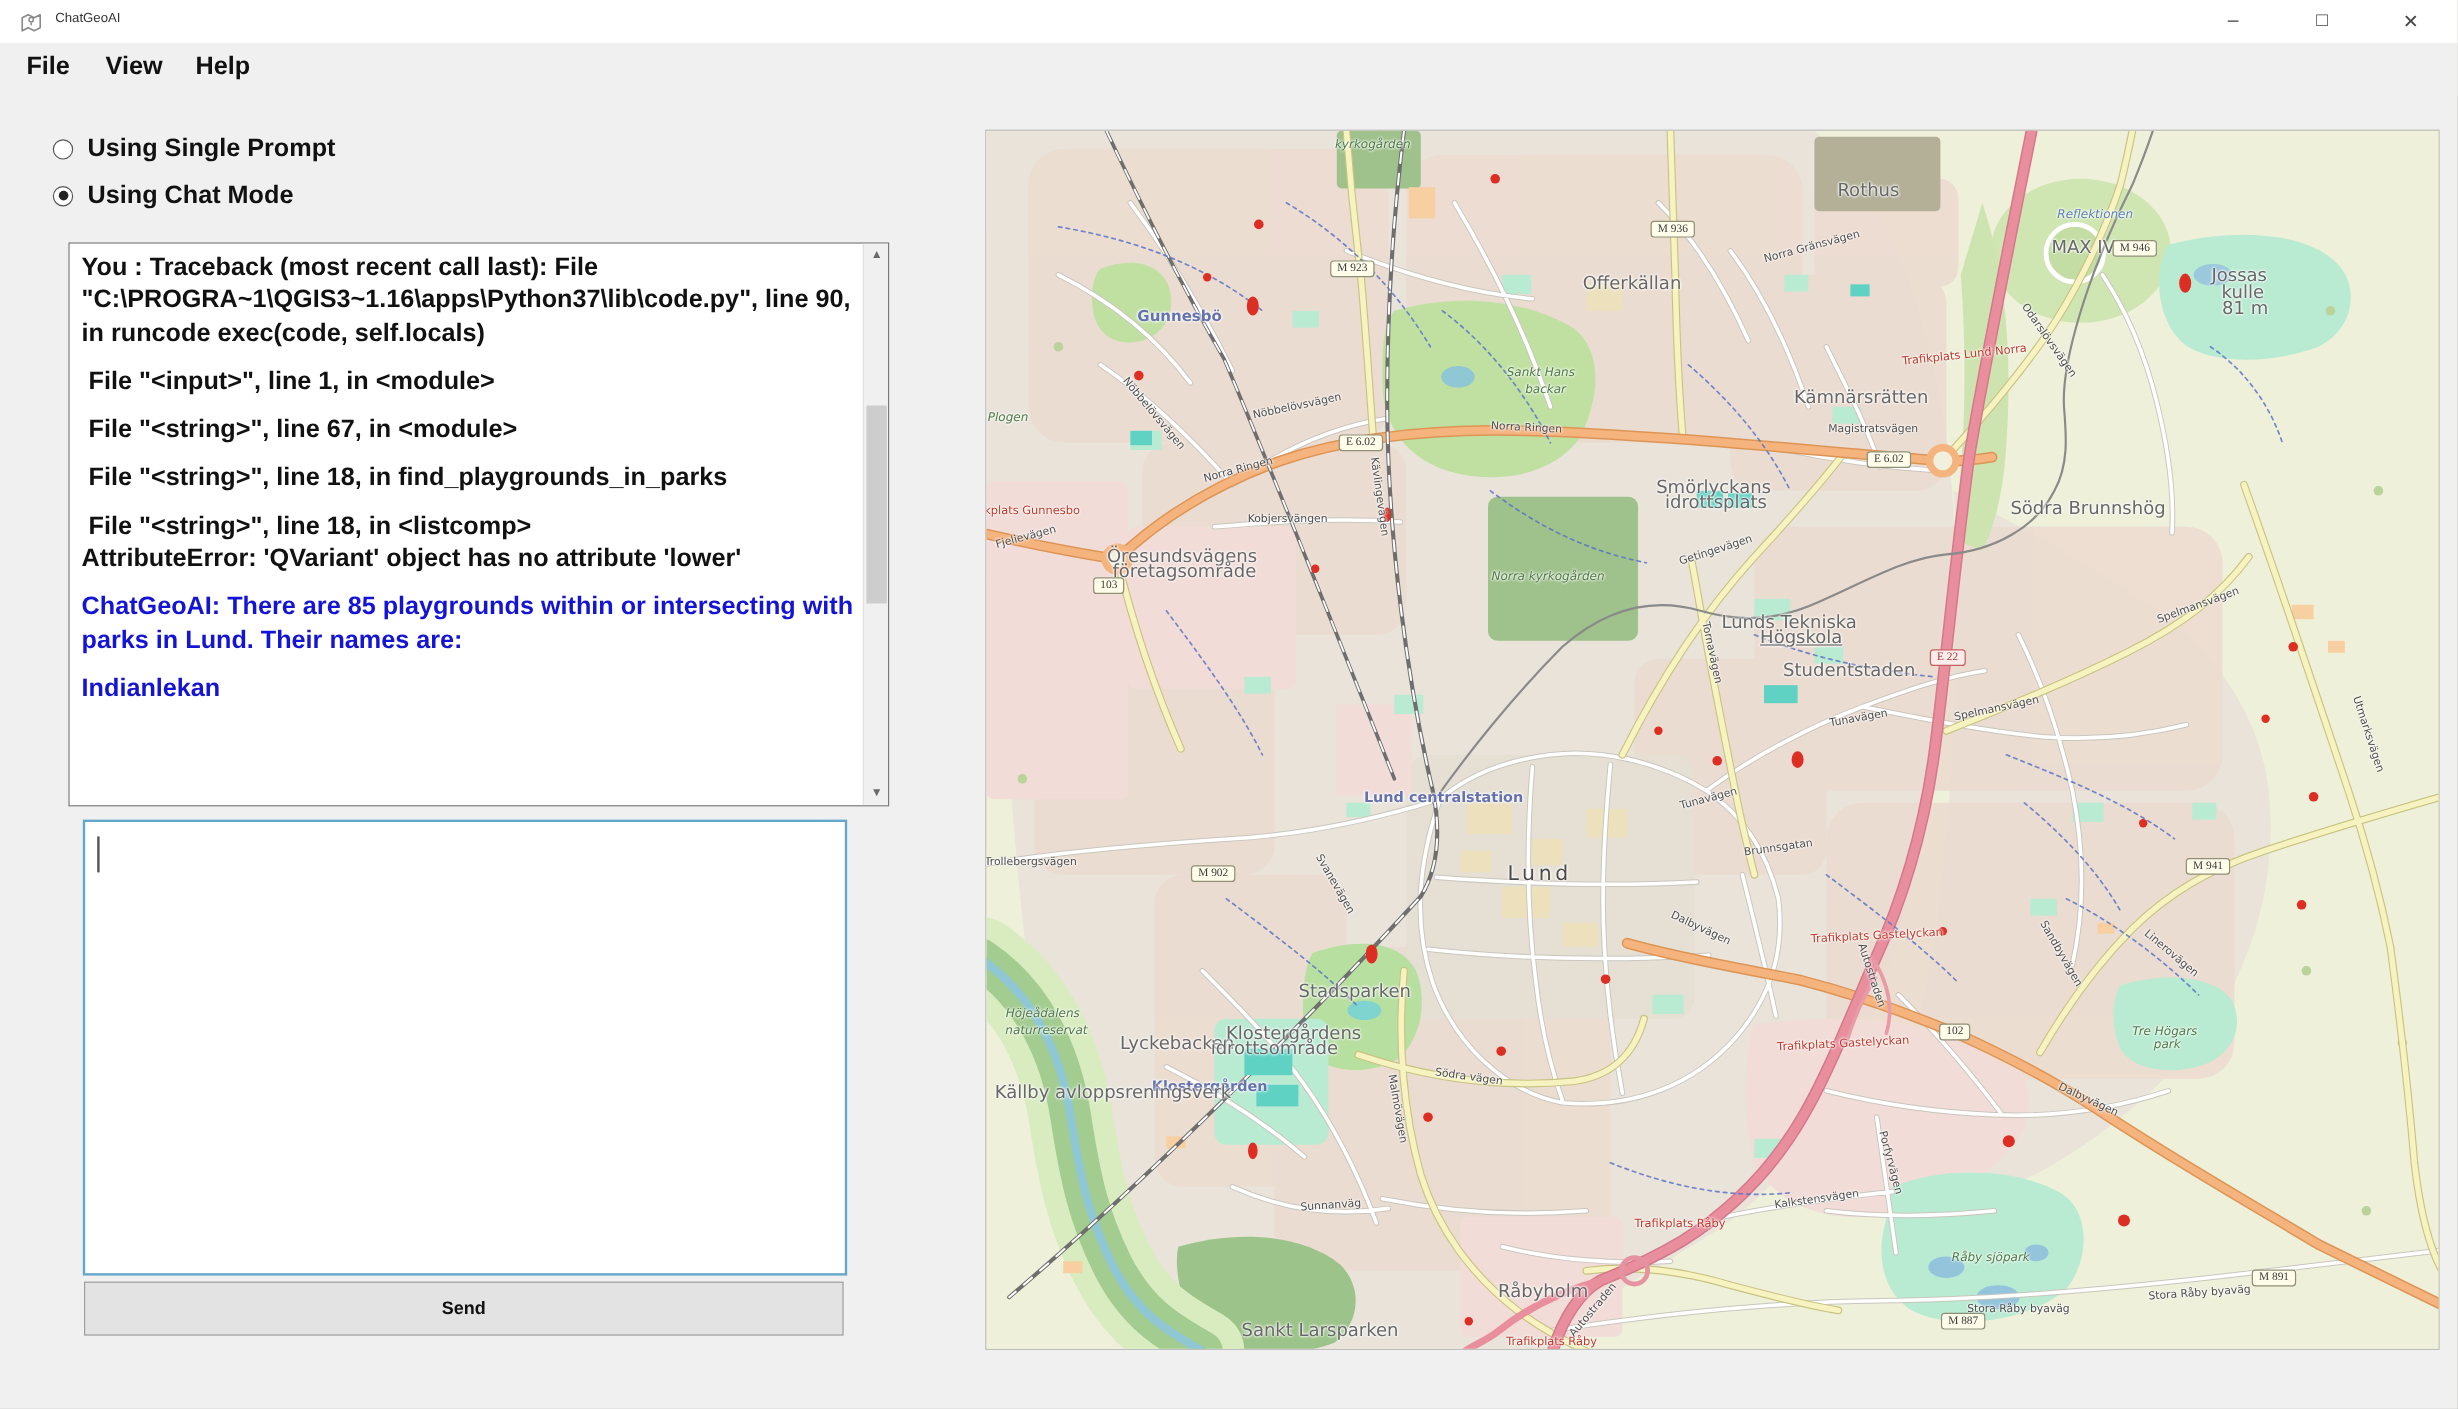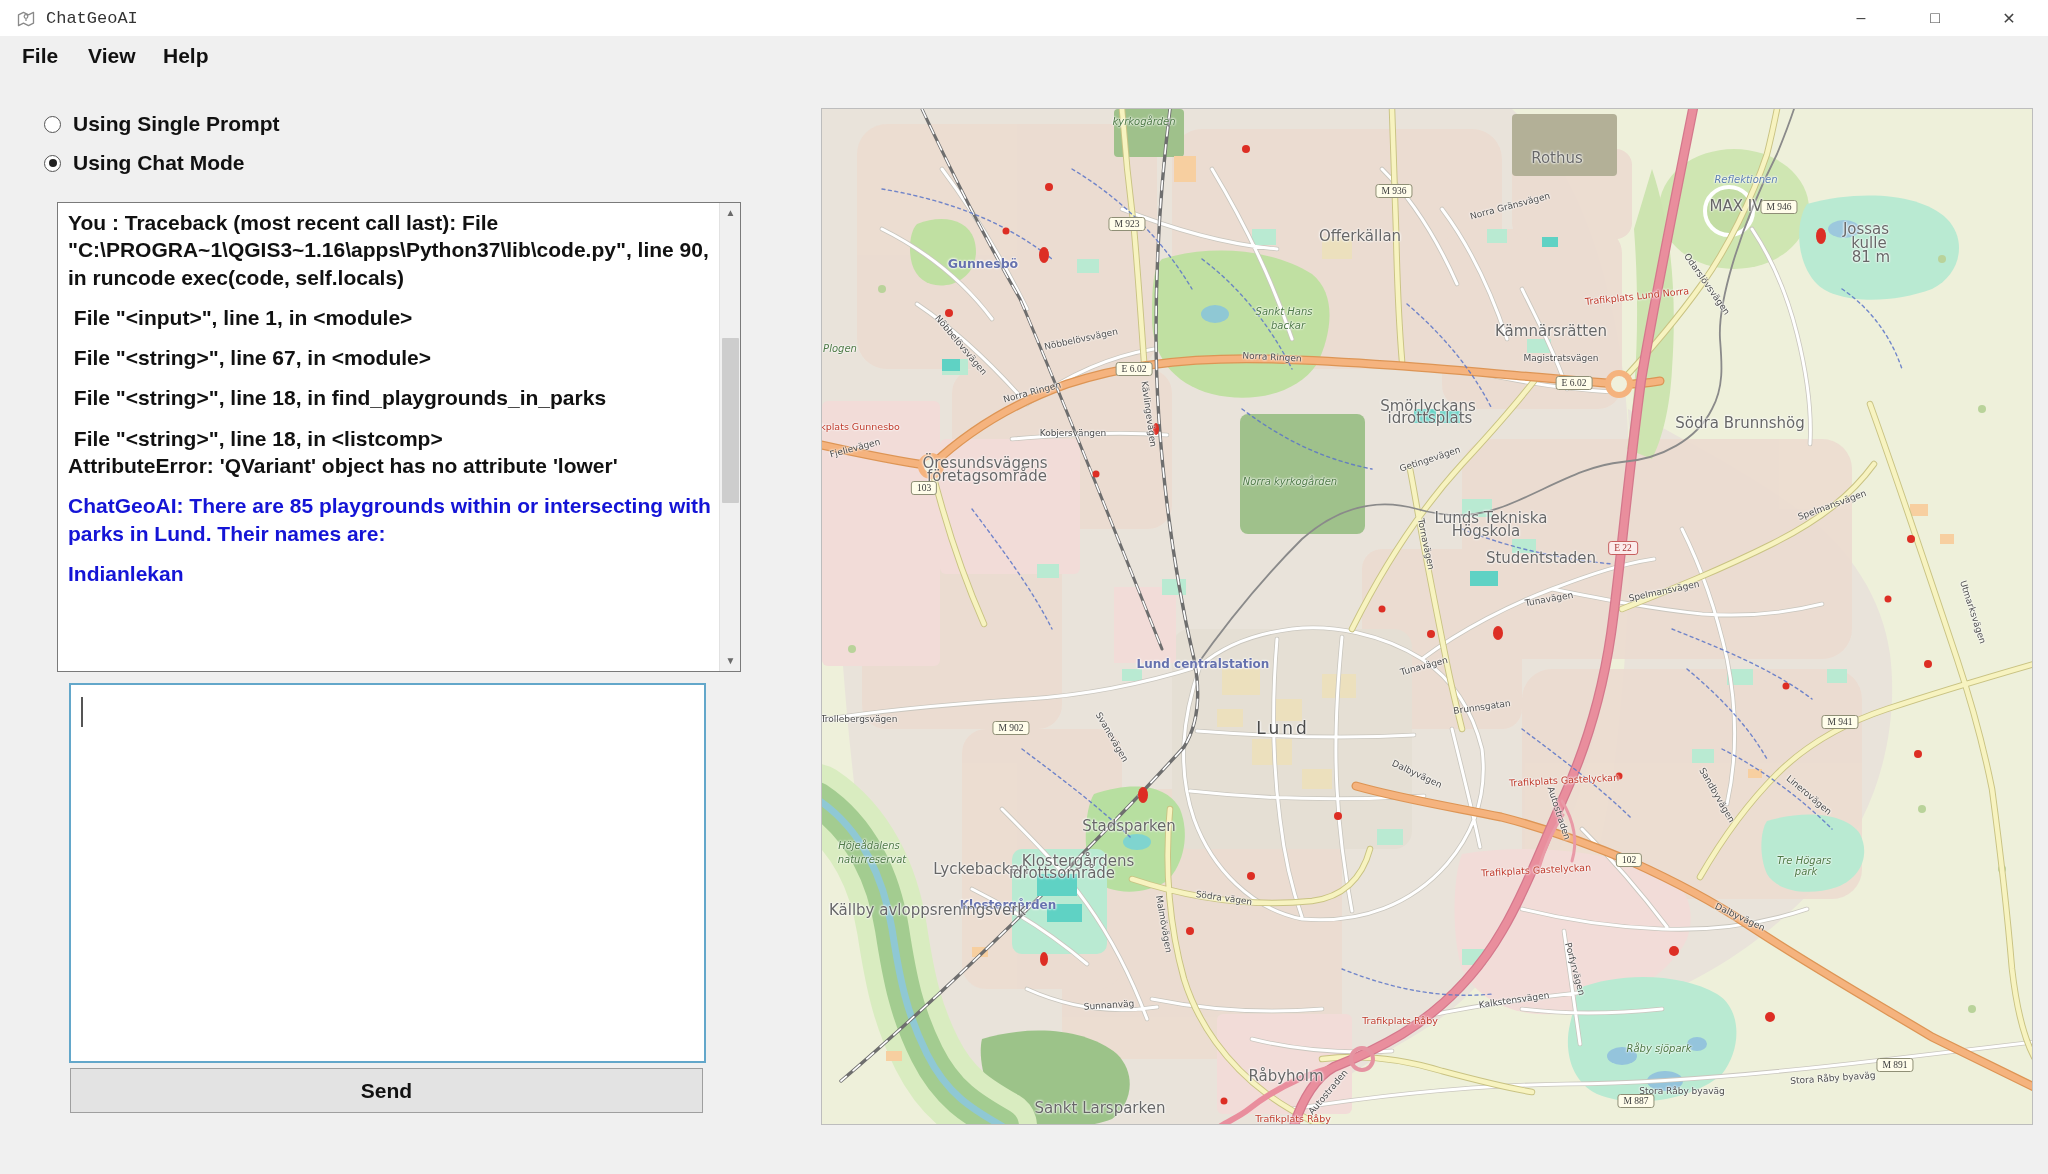--- a/index.html
+++ b/index.html
@@ -4,21 +4,21 @@
 <style>
   * { margin:0; padding:0; box-sizing:border-box; }
   html,body { width:2048px; height:1174px; overflow:hidden; background:#e8e8e8;
               font-family:"Liberation Sans", sans-serif; }
   .window { position:absolute; left:0; top:0; width:2048px; height:1174px;
             background:#f0f0f0; outline:1px solid #b9b9b9; }
 
   
   .titlebar { position:absolute; left:0; top:0; width:100%; height:36px; background:#ffffff; }
   .app-icon { position:absolute; left:16px; top:9px; width:20px; height:20px; }
-  .app-title { position:absolute; left:46px; top:9px; font-size:17px; color:#333;font-family:Liberation Mono, monospace; }
+  .app-title { position:absolute; left:46px; top:9px; font-size:11px; color:#333; }
   .win-controls { position:absolute; right:24px; top:0; height:36px; display:flex; gap:44px; align-items:center; }
   .win-btn { width:30px; text-align:center; font-size:16px; color:#444; cursor:default; }
 
   
   .menubar { position:absolute; left:0; top:36px; width:100%; height:44px; background:#f0f0f0; }
   .menu-item { position:absolute; top:8px; font-size:21px; font-weight:bold; color:#111; }
 
   
   .radio-row { position:absolute; left:44px; height:22px; display:flex; align-items:center; gap:12px; }
   .radio-dot { width:17px; height:17px; border-radius:50%; border:1.5px solid #555; background:#fff; position:relative; flex:0 0 auto; }
@@ -35,21 +35,21 @@
   .v-scroll { position:absolute; right:0; top:0; width:21px; height:100%; background:#f0f0f0; border-left:1px solid #e2e2e2; }
   .scroll-arrow { position:absolute; left:0; width:21px; height:20px; color:#6a6a6a; font-size:10px;
                   text-align:center; line-height:20px; }
   .scroll-thumb { position:absolute; left:2px; width:17px; background:#cdcdcd; border-radius:1px; }
 
   .composer { position:absolute; left:69px; top:683px; width:637px; height:380px; background:#fff;
               border:2px solid #63a7ca; }
   .caret { position:absolute; left:10px; top:12px; width:2px; height:30px; background:#555; }
 
   .send-btn { position:absolute; left:70px; top:1068px; width:633px; height:45px; background:#e3e3e3;
-              border:1px solid #9f9f9f; font-size:21px; font-weight:bold; color:#111; text-align:center;
+              border:1px solid #9f9f9f; font-size:15px; font-weight:bold; color:#111; text-align:center;
               line-height:43px; cursor:default; }
 
   
   .map { position:absolute; left:821px; top:108px; width:1212px; height:1017px; overflow:hidden;
          background:#eef0da; border:1px solid #bdbdbd; }
   .map svg { position:absolute; left:0; top:0; }
   .map-overlay { position:absolute; left:0; top:0; width:100%; height:100%;
                  font-family:"DejaVu Sans", sans-serif; }
   .ml { position:absolute; white-space:nowrap; text-shadow:0 0 2px #fff,0 0 2px #fff,0 0 3px #fff; }
   .ml.name  { color:#676767; font-size:15px; }
@@ -327,21 +327,21 @@
         <span class="ml name" style="left: 918px; top: 314px; transform: translate(-50%, -50%);">Södra Brunnshög</span>
         <span class="ml road" style="left: 1010px; top: 396px; transform: translate(-50%, -50%) rotate(-20deg);">Spelmansvägen</span>
         <span class="ml road" style="left: 842px; top: 482px; transform: translate(-50%, -50%) rotate(-12deg);">Spelmansvägen</span>
         <span class="ml road" style="left: 1151px; top: 503px; transform: translate(-50%, -50%) rotate(72deg);">Utmarksvägen</span>
         <span class="ml road" style="left: 608px; top: 350px; transform: translate(-50%, -50%) rotate(-18deg);">Getingevägen</span>
         <span class="ml road" style="left: 604px; top: 435px; transform: translate(-50%, -50%) rotate(78deg);">Tornavägen</span>
         <span class="ml name" style="left: 606px; top: 297px; transform: translate(-50%, -50%); text-align: right;">Smörlyckans</span>
         <span class="ml name" style="left: 608px; top: 309px; transform: translate(-50%, -50%);">idrottsplats</span>
         <span class="ml green" style="left: 468px; top: 372px; transform: translate(-50%, -50%);">Norra kyrkogården</span>
         <span class="ml name" style="left: 669px; top: 409px; transform: translate(-50%, -50%);">Lunds Tekniska</span>
-        <span class="ml name" style="left: 664px; top: 422px; transform: translate(-50%, -50%);">Högskola</span>
+        <span class="ml name" style="left: 679px; top: 422px; transform: translate(-50%, -50%); text-decoration: underline;">Högskola</span>
         <span class="ml name" style="left: 719px; top: 449px; transform: translate(-50%, -50%);">Studentstaden</span>
         <span class="ml road" style="left: 727px; top: 490px; transform: translate(-50%, -50%) rotate(-10deg);">Tunavägen</span>
         <span class="ml road" style="left: 602px; top: 557px; transform: translate(-50%, -50%) rotate(-15deg);">Tunavägen</span>
         <span class="ml road" style="left: 290px; top: 628px; transform: translate(-50%, -50%) rotate(60deg);">Svanevägen</span>
         <span class="ml road" style="left: 595px; top: 665px; transform: translate(-50%, -50%) rotate(25deg);">Dalbyvägen</span>
         <span class="ml road" style="left: 918px; top: 808px; transform: translate(-50%, -50%) rotate(25deg);">Dalbyvägen</span>
         <span class="ml road" style="left: 660px; top: 598px; transform: translate(-50%, -50%) rotate(-8deg);">Brunnsgatan</span>
         <span class="ml road" style="left: 37px; top: 610px; transform: translate(-50%, -50%);">Trollebergsvägen</span>
         <span class="ml green" style="left: 47px; top: 736px; transform: translate(-50%, -50%);">Höjeådalens</span>
         <span class="ml green" style="left: 50px; top: 750px; transform: translate(-50%, -50%);">naturreservat</span>

